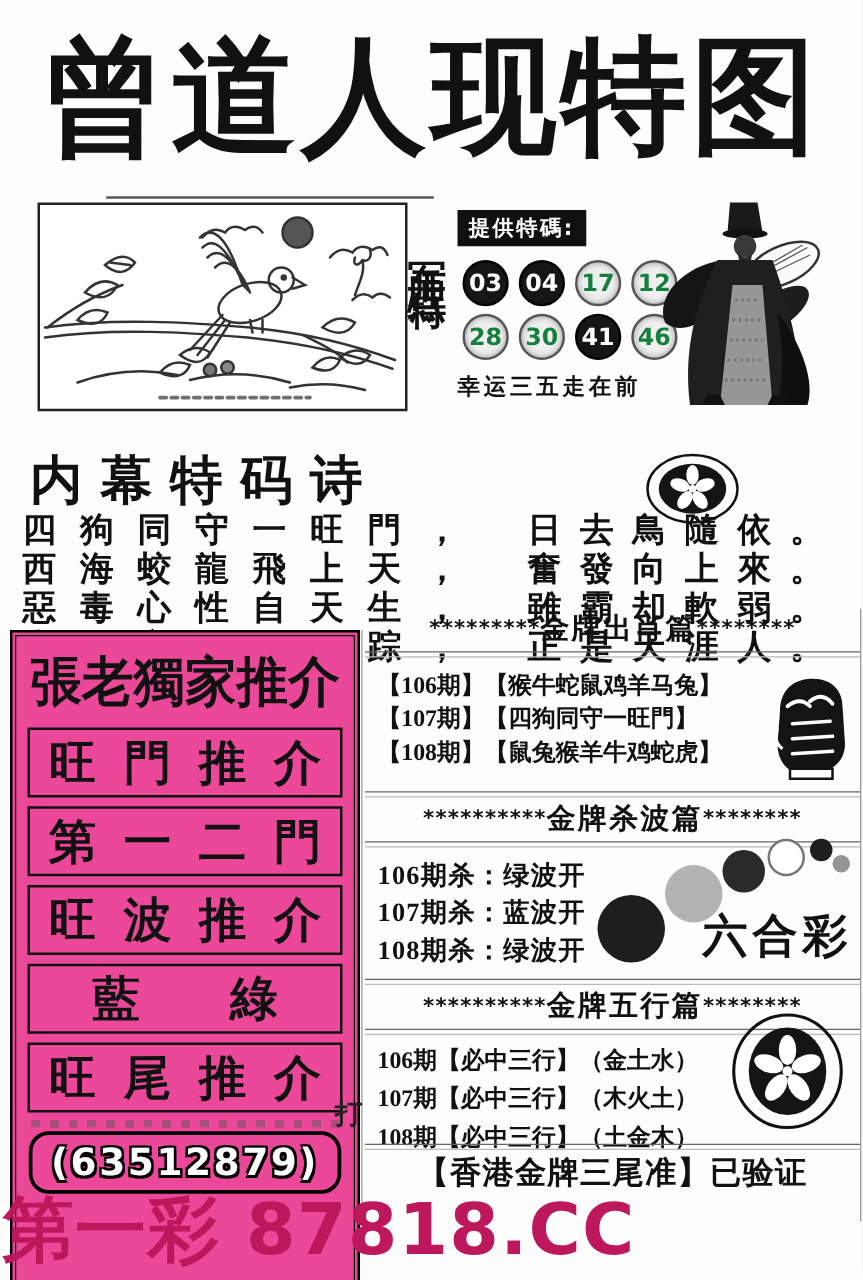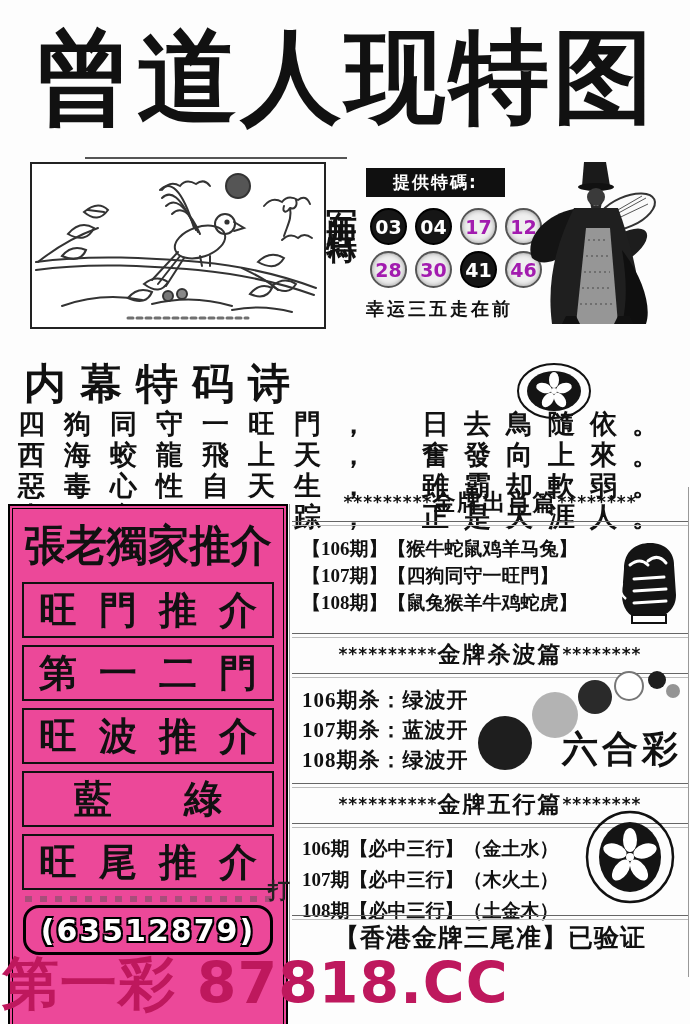--- a/index.html
+++ b/index.html
@@ -10,26 +10,26 @@
     font-size:100px;line-height:1.18;font-weight:900;letter-spacing:4px;
     font-family:"DejaVu Sans",sans-serif;transform:scaleY(1.02);}
   .title-rule{position:absolute;left:85px;top:157px;width:262px;border-top:2px solid #555;}
   
   .bird-box{position:absolute;left:30px;top:162px;width:292px;height:163px;
     border:2px solid #222;background:#fff;}
   .advisor{position:absolute;left:320px;top:184px;writing-mode:vertical-rl;text-orientation:upright;
     font-size:31px;font-weight:700;letter-spacing:8px;height:140px;}
   .tips{position:absolute;left:366px;top:168px;width:165px;}
   .tip-header{display:inline-block;background:#101010;color:#fff;font-size:17px;font-weight:700;
-    padding:3px 27px;letter-spacing:2px;font-family:"DejaVu Sans",sans-serif;}
+    padding:3px 9px;letter-spacing:2px;font-family:"DejaVu Sans",sans-serif;}
   .balls{margin-top:8px;width:182px;display:flex;flex-wrap:wrap;}
   .ball{width:37px;height:37px;border-radius:50%;display:flex;align-items:center;justify-content:center;
     font-size:19px;font-weight:700;margin:3px 4px;font-family:"DejaVu Sans",sans-serif;box-sizing:border-box;}
   .ball.dark{background:#161616;color:#fff;border:2px solid #000;}
-  .ball.light{background:#efefef;color:#a21caf;border:2px solid #555;box-shadow:inset 0 0 5px #999;}
+  .ball.light{background:#efefef;color:#15803d;border:2px solid #555;box-shadow:inset 0 0 5px #999;}
   .slogan{font-size:18px;font-weight:800;letter-spacing:3px;margin-top:6px;white-space:nowrap;}
   .figure-box{position:absolute;left:518px;top:160px;width:152px;height:168px;}
   
   .poem-title{position:absolute;left:24px;top:356px;font-size:42px;font-weight:900;
     letter-spacing:14px;font-family:"DejaVu Sans",sans-serif;}
   .poem-logo{position:absolute;left:516px;top:362px;}
   .poem-lines{position:absolute;left:18px;top:406px;width:656px;}
   .poem-line{display:flex;justify-content:space-between;height:31px;font-weight:600;}
   .poem-line .pa{font-size:27px;letter-spacing:19px;white-space:nowrap;}
   .poem-line .pb{font-size:27px;letter-spacing:15px;white-space:nowrap;}

